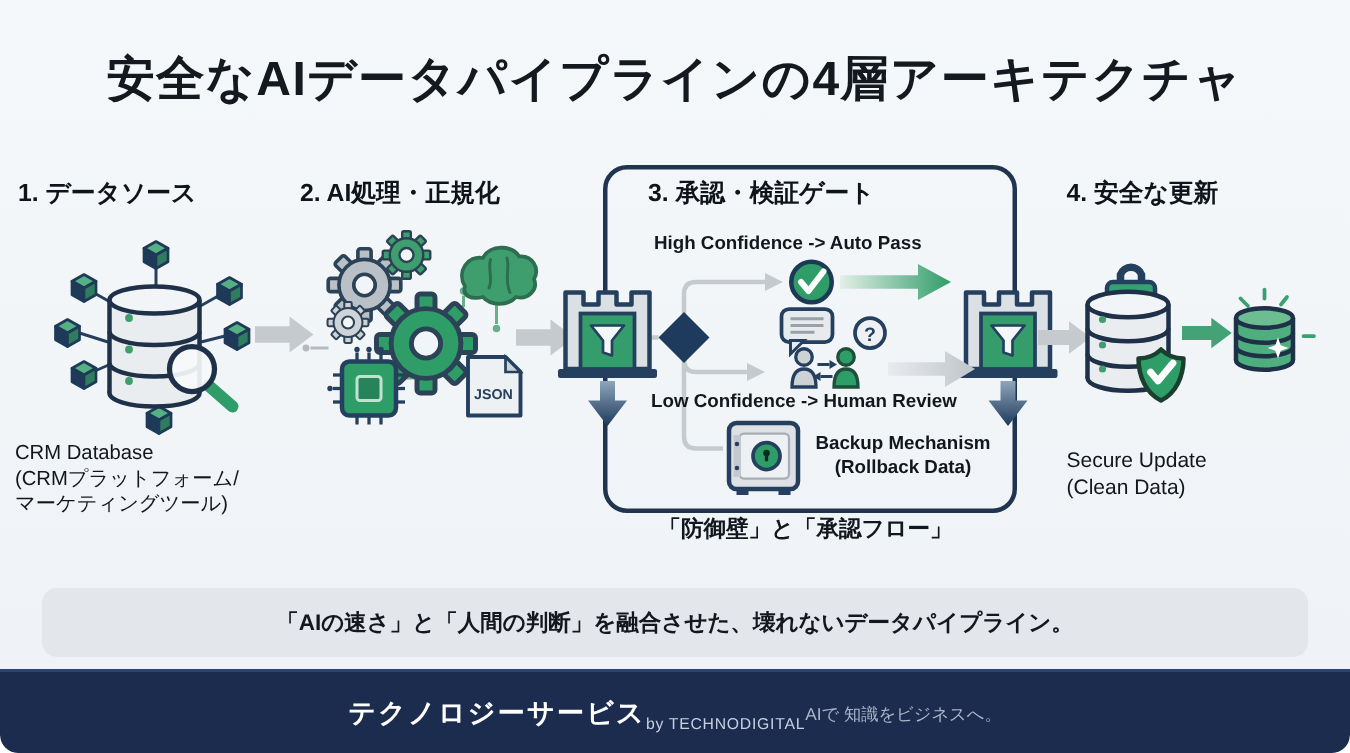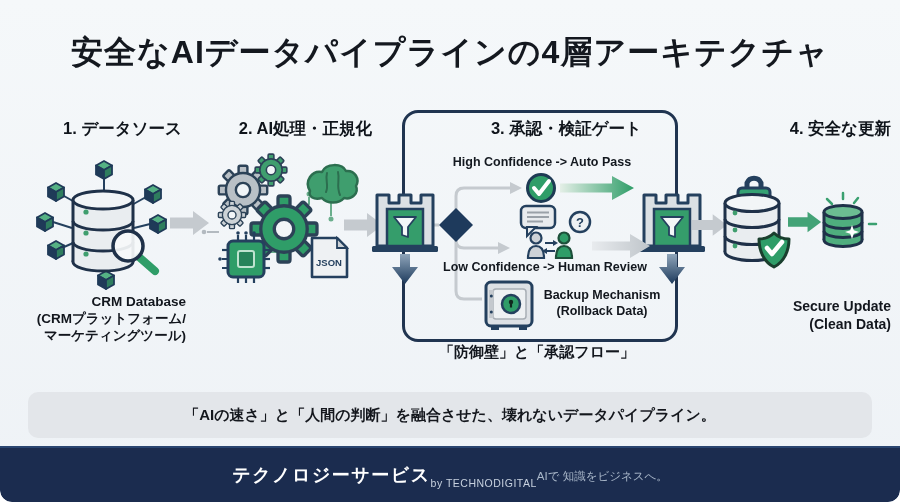--- a/index.html
+++ b/index.html
@@ -3,32 +3,32 @@
 <meta charset="utf-8">
 <style>
   html,body{margin:0;padding:0;background:#ffffff;}
   .canvas{position:relative;width:900px;height:502px;overflow:hidden;
           background:linear-gradient(180deg,#f5f8fa 0%,#eef2f6 100%);
           border-radius:0 0 12px 12px;
           font-family:"Liberation Sans","DejaVu Sans",sans-serif;color:#12161d;}
   .abs{position:absolute;}
   .title{top:31px;left:0;width:900px;text-align:center;font-size:32px;font-weight:bold;
          letter-spacing:1px;color:#14181f;}
-  .col-label{font-size:16.5px;font-weight:bold;text-align:right;color:#0f141b;top:118px;}
+  .col-label{font-size:16.5px;font-weight:bold;text-align:left;color:#0f141b;top:118px;}
   .lbl1{left:12px;width:170px;}
   .lbl2{left:200px;width:172px;}
   .lbl3{left:432px;width:210px;}
   .lbl4{left:711px;width:180px;}
-  .cap{font-weight:bold;text-align:right;font-size:13.5px;line-height:17px;color:#12161d;}
+  .cap{font-weight:normal;text-align:left;font-size:13.5px;line-height:17px;color:#12161d;}
   .cap1{left:10px;top:293px;width:176px;}
   .cap2{left:190px;top:297px;width:194px;}
   .cap2 .small{font-size:12px;}
   .cap4{left:711px;top:297px;width:180px;font-size:14px;line-height:18px;}
   .gate-box{left:402px;top:110px;width:270px;height:226px;border:3px solid #203450;border-radius:16px;}
-  .flow-note{font-size:12.5px;font-weight:bold;text-align:center;color:#13181f;}
+  .flow-note{font-size:12.5px;font-weight:bold;text-align:left;color:#13181f;}
   .hc-note{left:436px;top:155px;width:212px;}
   .lc-note{left:434px;top:260px;width:222px;}
   .backup-note{left:537px;top:287px;width:130px;font-size:12.5px;font-weight:bold;
                text-align:center;line-height:16px;}
   .gate-caption{left:403px;top:343px;width:268px;text-align:center;font-size:15px;font-weight:bold;}
   .banner{left:28px;top:392px;width:844px;height:46px;background:#e3e6ea;border-radius:10px;
           display:flex;align-items:center;justify-content:center;
           font-size:15px;font-weight:bold;color:#14171d;}
   .footer{left:0;top:446px;width:900px;height:56px;background:#1b2c4f;
           border-top:2px solid #2a4570;box-sizing:border-box;

